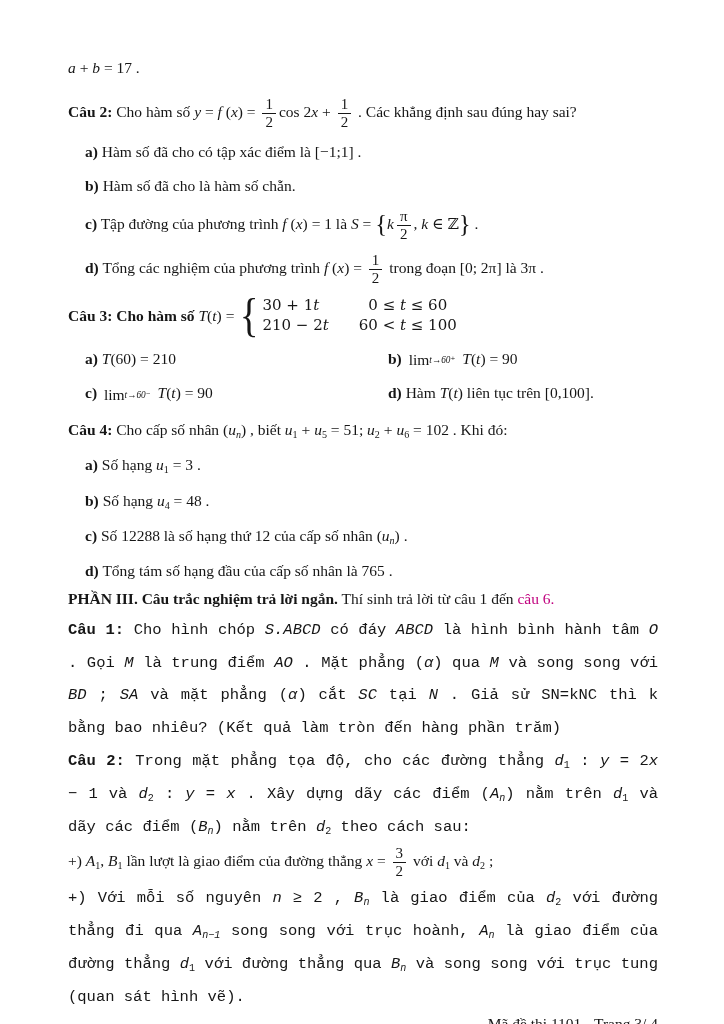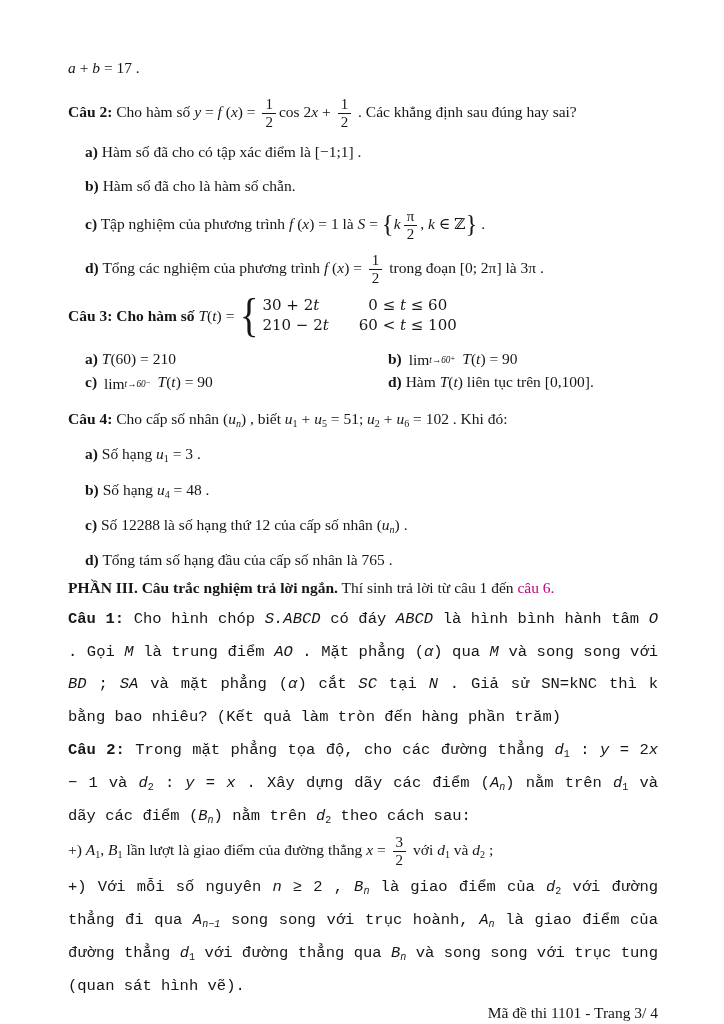--- a/index.html
+++ b/index.html
@@ -39,55 +39,55 @@
   .lim .lim-sub { font-size:0.6em; font-style:italic; margin-top:1px; }
   
   .q3-line { display:flex; align-items:center; }
   .pw { display:inline-flex; align-items:center; margin-left:4px; }
   .pw-brace { font-size:46px; line-height:0.85; font-weight:400; transform:scaleX(.85); }
   .pw-grid { display:grid; grid-template-columns:auto auto; column-gap:30px;
              line-height:1.32; margin-left:2px;
              font-family:"DejaVu Serif","Liberation Serif",serif; font-size:15px; }
   .pw-grid .pw-cond { justify-self:center; }
   
-  .q3-grid { display:grid; grid-template-columns:303px 1fr; row-gap:2px;
+  .q3-grid { display:grid; grid-template-columns:303px 1fr; row-gap:13px;
              padding-left:17px; margin-bottom:15px; }
   .footer { margin-top:auto; margin-bottom:44px; text-align:right; line-height:1.3; }
 </style>
 </head>
 <body>
 
 <div class="page" style="color: rgb(22, 22, 22);">
 
   <p class="para mb16"><span class="r-i">a</span><span> + </span><span class="r-i">b</span><span> = 17 .</span></p>
 
   <p class="para mb10"><span class="r-b">Câu 2:</span><span> Cho hàm số </span><span class="r-i">y</span><span> = </span><span class="r-i">f</span><span> (</span><span class="r-i">x</span><span>) = </span><span class="frac">
         <span class="num">1</span>
         <span class="den">2</span>
       </span><span>cos 2</span><span class="r-i">x</span><span> + </span><span class="frac">
         <span class="num">1</span>
         <span class="den">2</span>
       </span><span> . Các khẳng định sau đúng hay sai?</span></p>
   <p class="para item mb12"><span class="r-b">a)</span><span> Hàm số đã cho có tập xác điểm là </span><span>[−1;1]</span><span> .</span></p>
   <p class="para item mb10"><span class="r-b">b)</span><span> Hàm số đã cho là hàm số chẵn.</span></p>
-  <p class="para item mb8"><span class="r-b">c)</span><span> Tập nghiệm của phương trình </span><span class="r-i">f</span><span> (</span><span class="r-i">x</span><span>) = 1  là  </span><span class="r-i">S</span><span> = </span><span class="r-big">{</span><span class="r-i">k</span><span class="frac">
+  <p class="para item mb8"><span class="r-b">c)</span><span> Tập đường của phương trình </span><span class="r-i">f</span><span> (</span><span class="r-i">x</span><span>) = 1  là  </span><span class="r-i">S</span><span> = </span><span class="r-big">{</span><span class="r-i">k</span><span class="frac">
         <span class="num">π</span>
         <span class="den">2</span>
       </span><span>, </span><span class="r-i">k</span><span> ∈ ℤ</span><span class="r-big">}</span><span> .</span></p>
   <p class="para item mb8"><span class="r-b">d)</span><span> Tổng các nghiệm của phương trình </span><span class="r-i">f</span><span> (</span><span class="r-i">x</span><span>) = </span><span class="frac">
         <span class="num">1</span>
         <span class="den">2</span>
       </span><span> trong đoạn </span><span>[0; 2π]</span><span> là 3π .</span></p>
 
   <div class="para q3-line mb12">
     <span><span class="r-b">Câu 3: Cho hàm số </span><span class="r-i">T</span><span>(</span><span class="r-i">t</span><span>) = </span></span>
     <span class="pw">
       <span class="pw-brace">{</span>
       <span class="pw-grid">
-        <span><span>30 + 2</span><span class="r-i">t</span></span>
+        <span><span>30 + 1</span><span class="r-i">t</span></span>
         <span class="pw-cond"><span>0 ≤ </span><span class="r-i">t</span><span> ≤ 60</span></span>
         <span><span>210 − 2</span><span class="r-i">t</span></span>
         <span class="pw-cond"><span>60 &lt; </span><span class="r-i">t</span><span> ≤ 100</span></span>
       </span>
     </span>
   </div>
   <div class="q3-grid">
     <p class="para"><span class="r-b">a)</span><span>  </span><span class="r-i">T</span><span>(60) = 210</span></p>
     <p class="para"><span class="r-b">b)</span><span>  </span><span class="lim">
           <span class="lim-top">lim</span>

